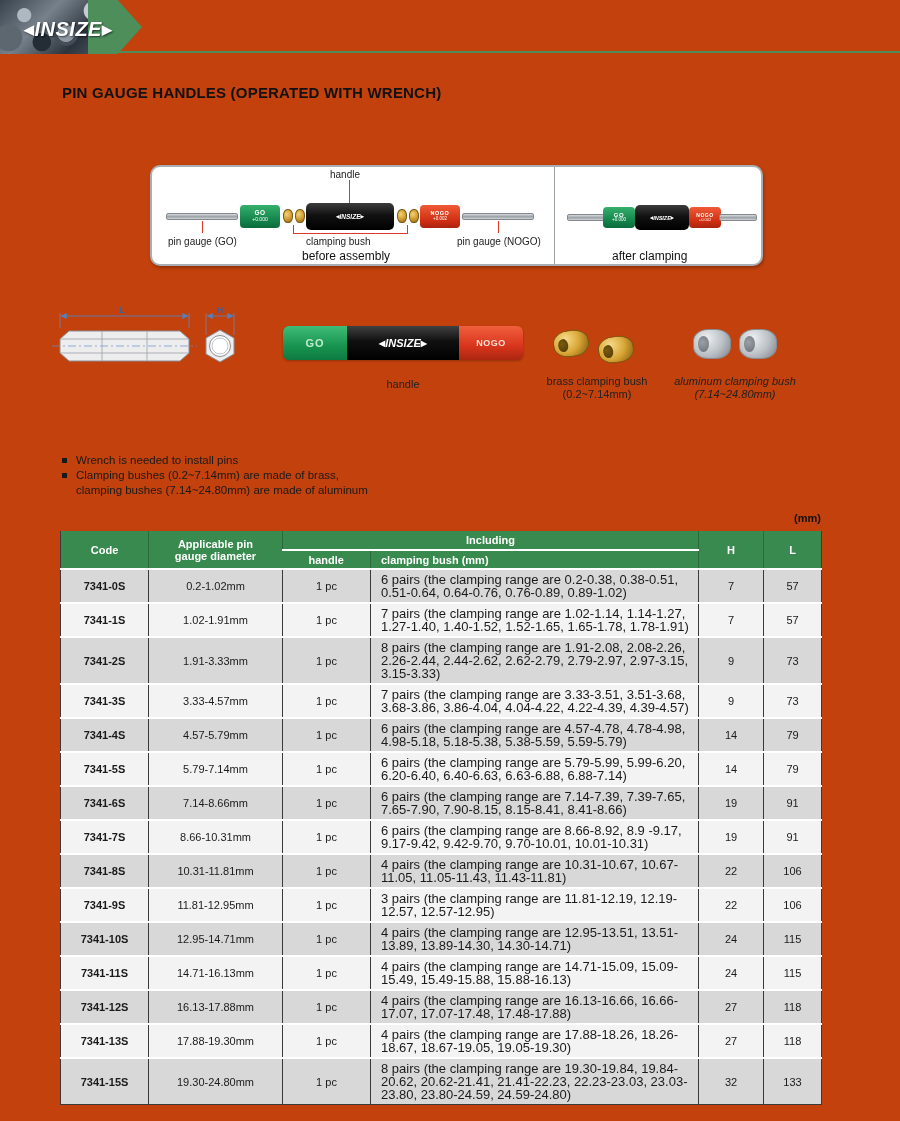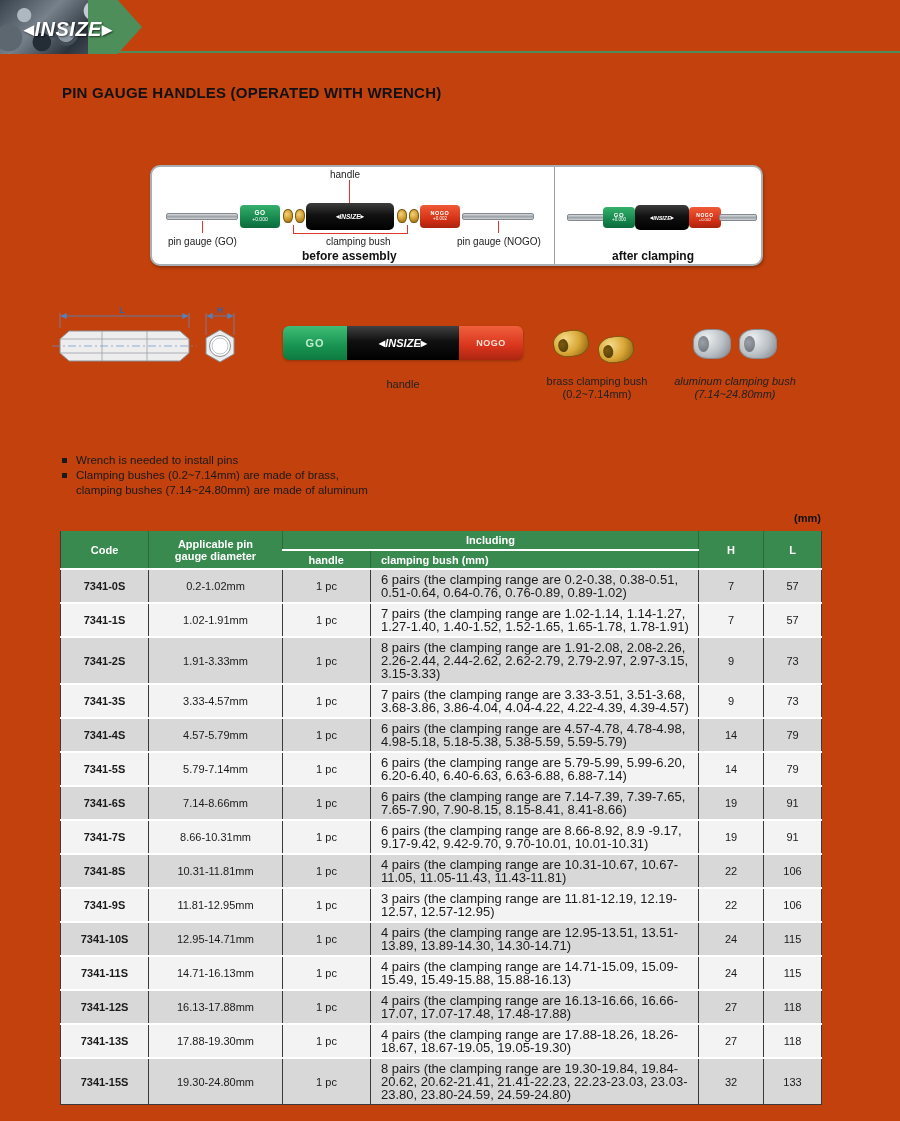--- a/index.html
+++ b/index.html
@@ -40,21 +40,21 @@
   .cap .cap-l2 { font-size:5px; }
   .mini-handle { position:absolute; background:linear-gradient(180deg,#3c3c3c,#111 45%,#000);
     border-radius:5px; display:flex; align-items:center; justify-content:center; }
   .mini-logo { color:#fff; font-weight:bold; font-style:italic; font-size:6.5px; white-space:nowrap; }
   .mini-logo .logo-arrow { font-size:4.5px; font-style:normal; vertical-align:1px; }
   .bush-pair { position:absolute; display:flex; gap:2px; }
   .bush-sm { width:10px; height:14px; border-radius:45%;
     background:radial-gradient(circle at 35% 35%, #f3d276, #cf9a2e 55%, #8f6511); border:1px solid #7a5a10; }
   .callout { position:absolute; background:#e0372c; }
   .dlabel { position:absolute; font-size:10px; color:#222; white-space:nowrap; }
-  .dlabel-bold { position:absolute; font-size:12px; font-weight:bold; color:#111; white-space:nowrap; }
+  .dlabel-bold { position:absolute; font-size:12px; font-weight:normal; color:#111; white-space:nowrap; }
 
   
   .tech-svg { position:absolute; left:52px; top:306px; }
   .product-handle { position:absolute; left:283px; top:326px; width:240px; height:34px; display:flex;
     filter:drop-shadow(0 1px 1px rgba(0,0,0,0.25)); }
   .ph-go { width:64px; border-radius:6px 0 0 6px; background:linear-gradient(180deg,#3fbd77,#17934f 60%,#0e7a40);
     color:#bfeccf; font-size:11px; font-weight:bold; display:flex; align-items:center; justify-content:center; letter-spacing:1px; }
   .ph-mid { width:112px; background:linear-gradient(180deg,#404040,#101010 45%,#000);
     display:flex; align-items:center; justify-content:center; }
   .ph-mid .mini-logo { font-size:11px; }
@@ -133,21 +133,21 @@
       <div class="cap-l2" style="font-size:4.5px;">+0.002</div>
     </div>
     <div class="rod" style="left:310px; top:46px; width:72px;"></div>
 
     <div class="dlabel" style="left:178px; top:2px;">handle</div>
     <div class="callout" style="left:197px; top:13px; width:1px; height:23px;"></div>
 
     <div class="callout" style="left:141px; top:58px; width:1px; height:8px;"></div>
     <div class="callout" style="left:255px; top:58px; width:1px; height:8px;"></div>
     <div class="callout" style="left:141px; top:66px; width:115px; height:1px;"></div>
-    <div class="dlabel" style="left:174px; top:69px;">clamping bush</div>
+    <div class="dlabel" style="left:154px; top:69px;">clamping bush</div>
 
     <div class="callout" style="left:50px; top:54px; width:1px; height:12px;"></div>
     <div class="dlabel" style="left:16px; top:69px;">pin gauge (GO)</div>
 
     <div class="callout" style="left:346px; top:54px; width:1px; height:12px;"></div>
     <div class="dlabel" style="left:305px; top:69px;">pin gauge (NOGO)</div>
     <div class="dlabel-bold" style="left:150px; top:82px;">before assembly</div>
 
     <div class="divider"></div>
 

